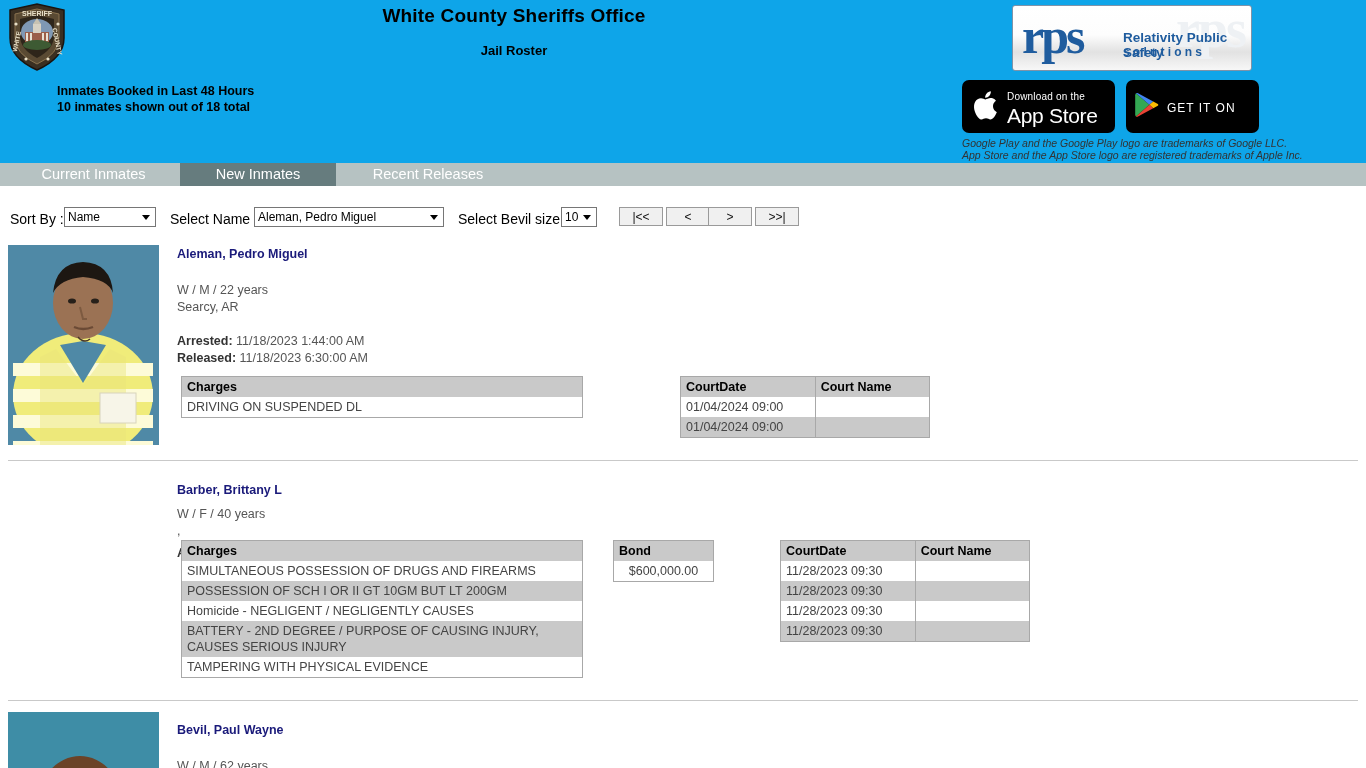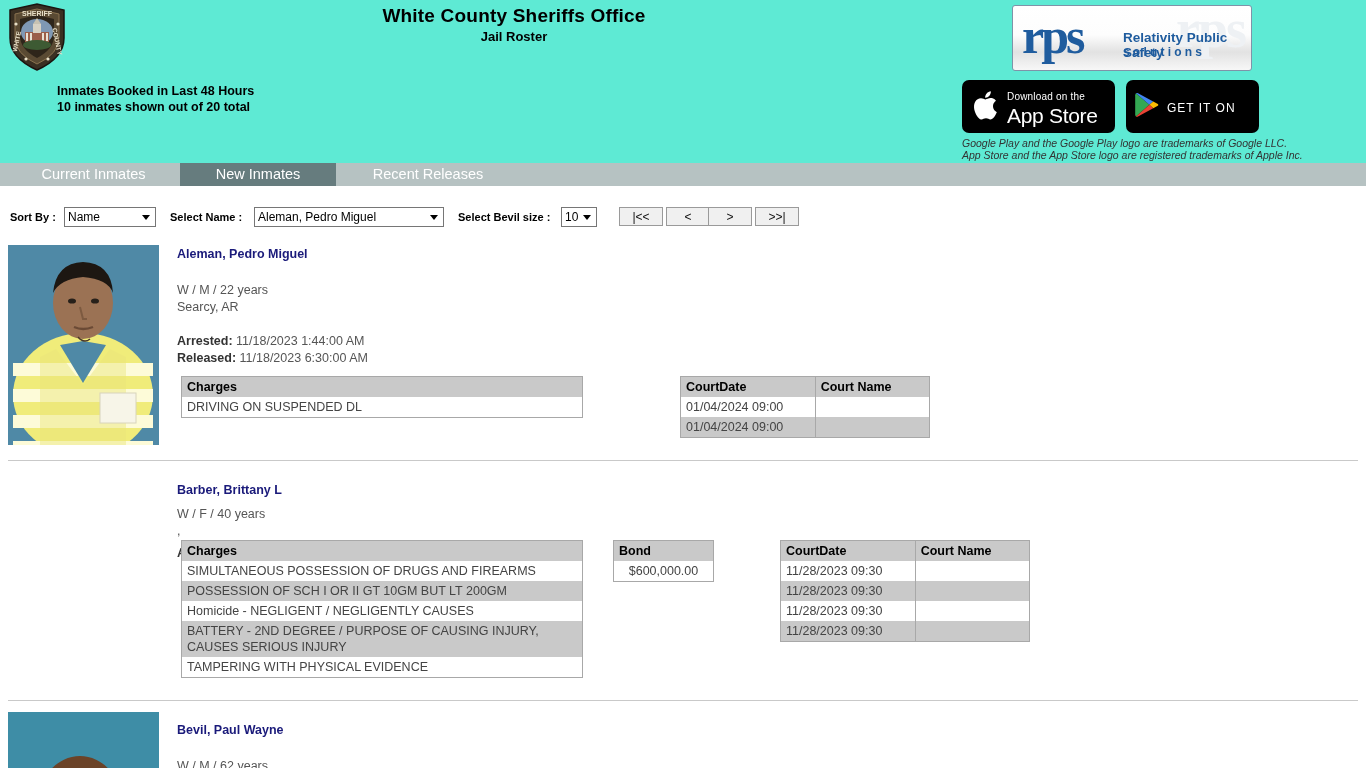--- a/index.html
+++ b/index.html
@@ -5,27 +5,27 @@
   * { box-sizing: border-box; }
   html, body {
     margin: 0; padding: 0;
     width: 1366px; height: 768px;
     background: #ffffff;
     font-family: "Liberation Sans", sans-serif;
     overflow: hidden;
   }
 
   
-  .header { position: relative; width: 1366px; height: 163px; background: #5eead4; }
+  .header { position: relative; width: 1366px; height: 163px; background: #0ea5e9; }
 
   .badge { position: absolute; left: 6px; top: 2px; width: 62px; height: 70px; }
 
   .title-block { position: absolute; left: 0; top: 4px; width: 1028px; text-align: center; }
   .site-title { font-size: 19px; font-weight: bold; color: #000; line-height: 23px; letter-spacing: .2px; }
-  .site-sub { font-size: 13px; font-weight: bold; color: #000; line-height: 17px; margin-top: 1px; }
+  .site-sub { font-size: 13px; font-weight: bold; color: #000; line-height: 17px; margin-top: 15px; }
 
   .booked-block { position: absolute; left: 57px; top: 83px; }
   .booked-line { font-size: 12.5px; font-weight: bold; color: #000; line-height: 16px; }
 
   
   .rps-box {
     position: absolute; left: 1012px; top: 5px; width: 240px; height: 66px;
     border: 1px solid #7f93a8; border-radius: 3px;
     background: linear-gradient(180deg,#ffffff 0%,#fdfdfd 45%,#e2e2e2 72%,#f7f7f7 100%);
     overflow: hidden;
@@ -74,21 +74,21 @@
   .tab {
     position: absolute; top: 0; height: 23px; line-height: 23px;
     text-align: center; font-size: 14.5px; color: #ffffff; cursor: pointer;
   }
   .tab.t1 { left: 17px;  width: 153px; }
   .tab.t2 { left: 180px; width: 156px; background: #667c7e; }
   .tab.t3 { left: 348px; width: 160px; }
 
   
   .controls { position: absolute; left: 0; top: 205px; width: 1366px; height: 30px; }
-  .ctl-label { font-size: 11px; font-weight: bold; color: #000; position: absolute; top: 6px; }
+  .ctl-label { font-size: 14px; font-weight: normal; color: #000; position: absolute; top: 6px; }
   .sel {
     position: absolute; top: 2px; height: 20px;
     font-family: "Liberation Sans", sans-serif; font-size: 12px; color: #000;
     background: #fff; border: 1px solid #767676; border-radius: 0;
     padding: 0 18px 0 3px;
     -webkit-appearance: none; appearance: none;
   }
   .sel-wrap { position: absolute; top: 2px; }
   .sel-wrap::after {
     content: ""; position: absolute; right: 6px; top: 8px; pointer-events: none;
@@ -166,21 +166,21 @@
     </svg>
   </div>
 
   <div class="title-block">
     <div class="site-title">White County Sheriffs Office</div>
     <div class="site-sub">Jail Roster</div>
   </div>
 
   <div class="booked-block">
     <div class="booked-line">Inmates Booked in Last 48 Hours</div>
-    <div class="booked-line">10 inmates shown out of 20 total</div>
+    <div class="booked-line">10 inmates shown out of 18 total</div>
   </div>
 
   <div class="rps-box">
     <div class="rps-ghost">rps</div>
     <div class="rps-mark">rps</div>
     <div class="rps-txt1">Relativity Public Safety</div>
     <div class="rps-txt2">solutions</div>
   </div>
 
   <div class="store-btn store-apple">

